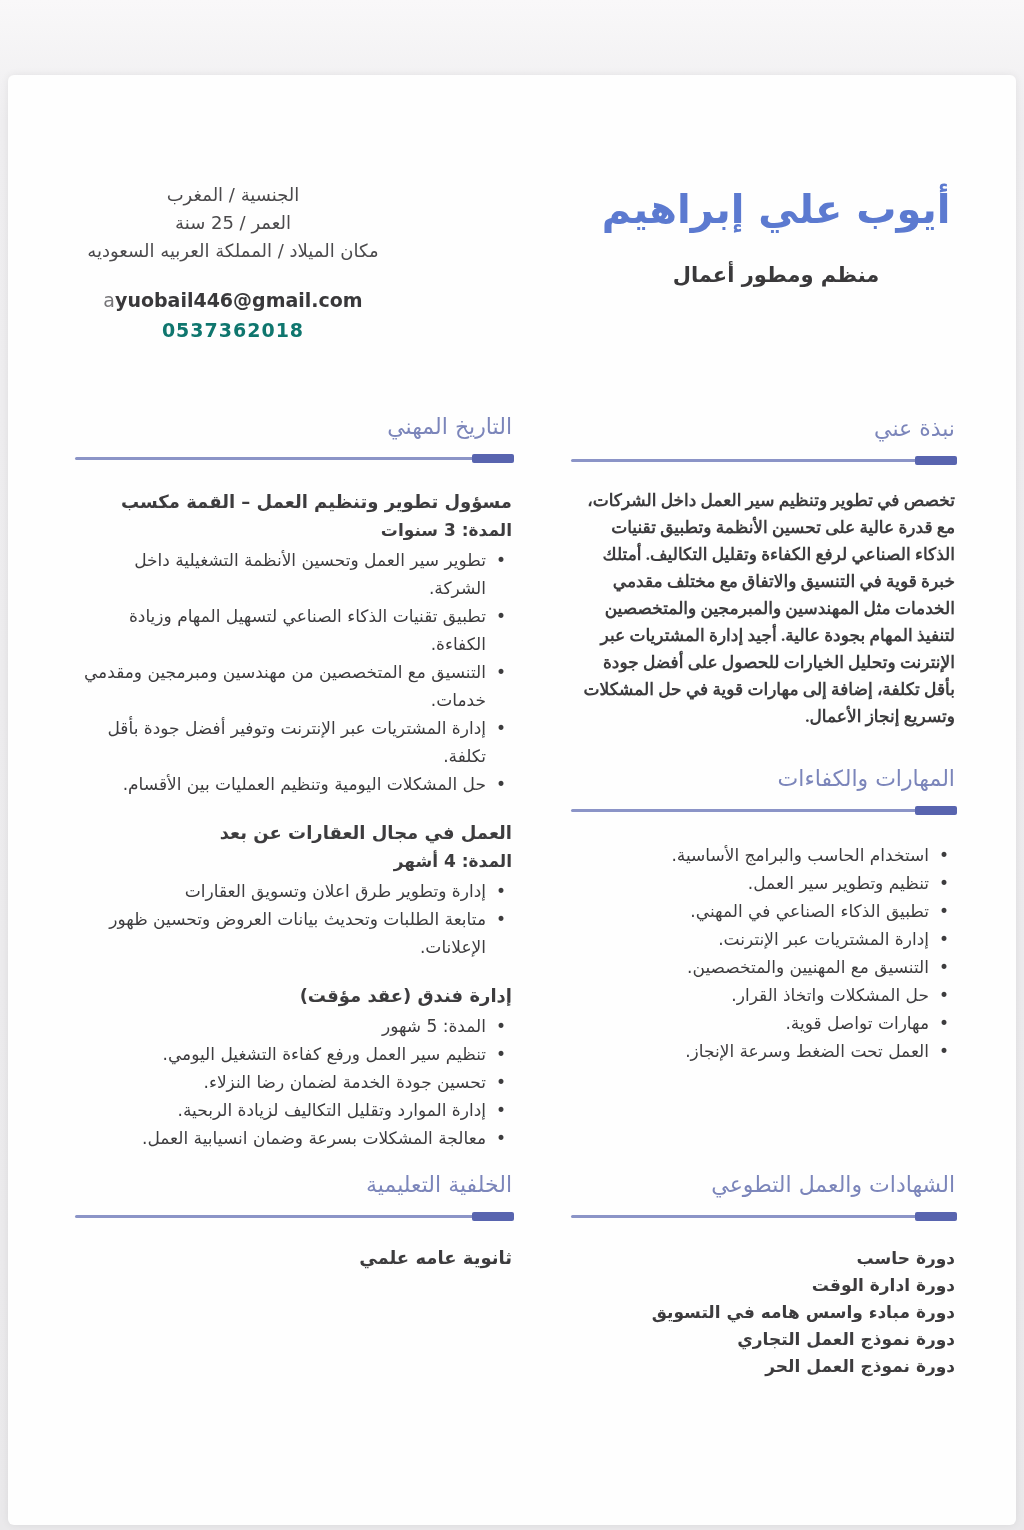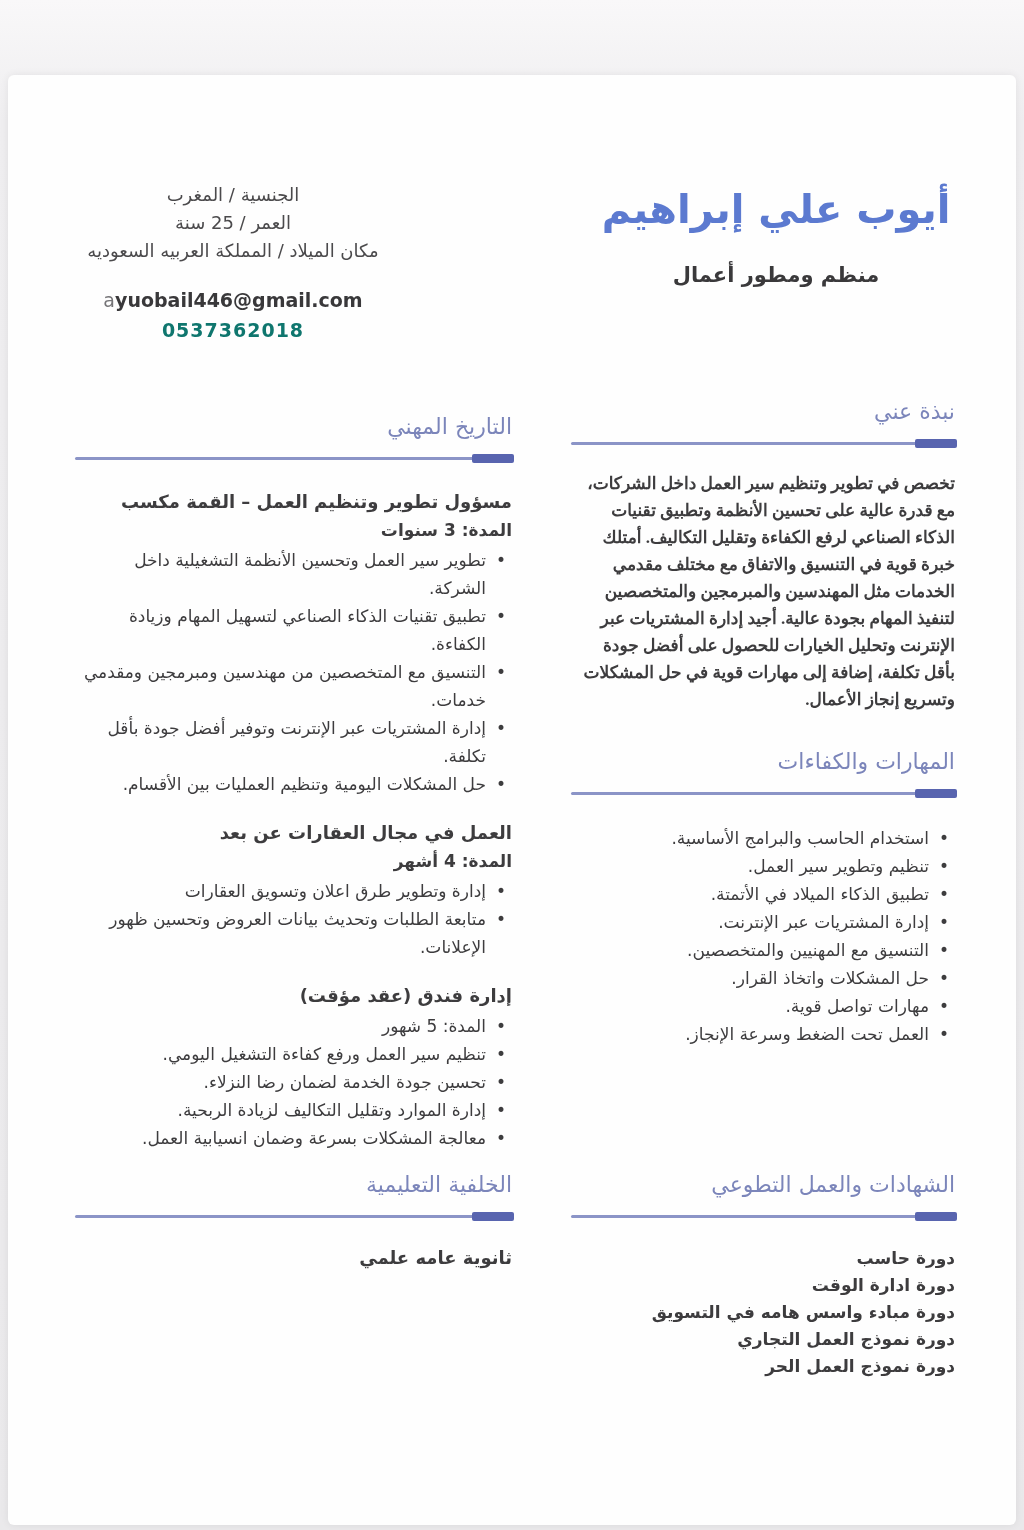--- a/index.html
+++ b/index.html
@@ -34,21 +34,21 @@
   }
   .contact-email{
     direction:ltr;margin-top:24px;font-size:19px;font-weight:bold;color:#39383a;
   }
   .contact-email .email-prefix{font-weight:normal;color:#757477;}
   .contact-phone{
     direction:ltr;margin-top:8px;font-size:19px;font-weight:bold;color:#0f766e;
     letter-spacing:1px;
   }
   
-  .col-right{position:absolute;top:322px;right:61px;width:384px;}
+  .col-right{position:absolute;top:339px;right:61px;width:384px;}
   .col-left{position:absolute;top:337px;left:67px;width:437px;}
   .block-certs{position:absolute;top:1095px;right:61px;width:384px;}
   .block-edu{position:absolute;top:1095px;left:67px;width:437px;}
 
   .section-heading{
     margin:0;font-size:22px;line-height:30px;font-weight:normal;color:#7b85ba;
     text-align:right;
   }
   .rule{position:relative;height:9px;margin-top:12px;}
   .rule .rule-line{
@@ -113,21 +113,21 @@
 
     <div style="margin-top:34px">
       <h2 class="section-heading">المهارات والكفاءات</h2>
       <div class="rule">
         <div class="rule-line"></div>
         <div class="rule-cap"></div>
       </div>
       <ul class="bullet-list">
           <li>استخدام الحاسب والبرامج الأساسية.</li>
           <li>تنظيم وتطوير سير العمل.</li>
-          <li>تطبيق الذكاء الميلاد في الأتمتة.</li>
+          <li>تطبيق الذكاء الصناعي في المهني.</li>
           <li>إدارة المشتريات عبر الإنترنت.</li>
           <li>التنسيق مع المهنيين والمتخصصين.</li>
           <li>حل المشكلات واتخاذ القرار.</li>
           <li>مهارات تواصل قوية.</li>
           <li>العمل تحت الضغط وسرعة الإنجاز.</li>
         </ul>
     </div>
   </div>
 
   <div class="block-certs">

